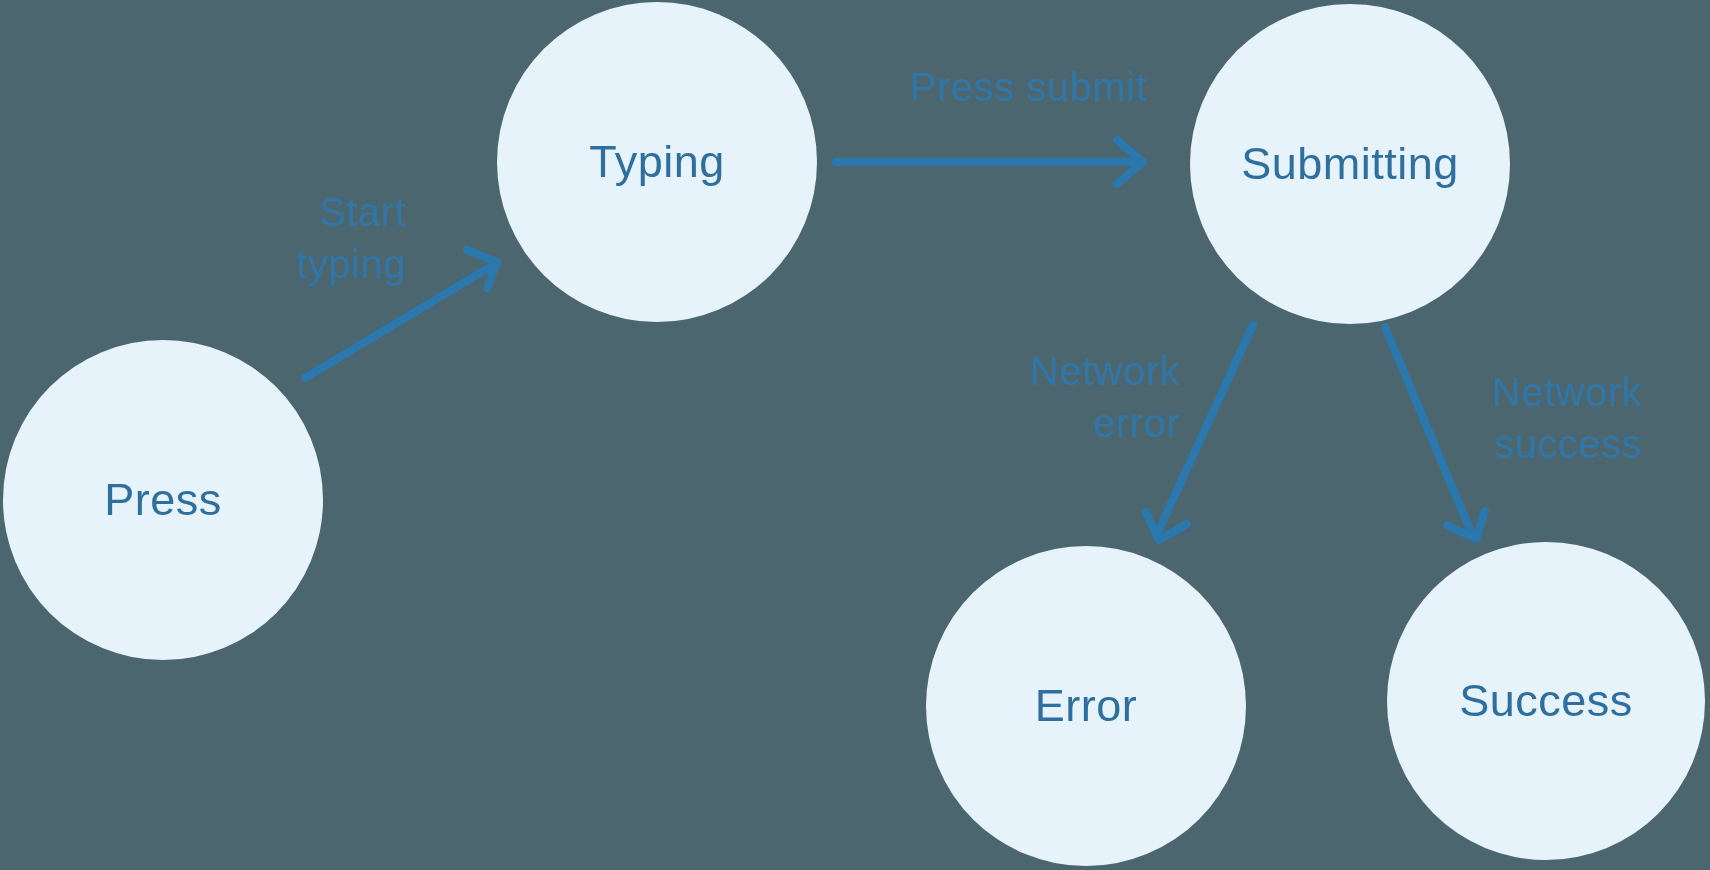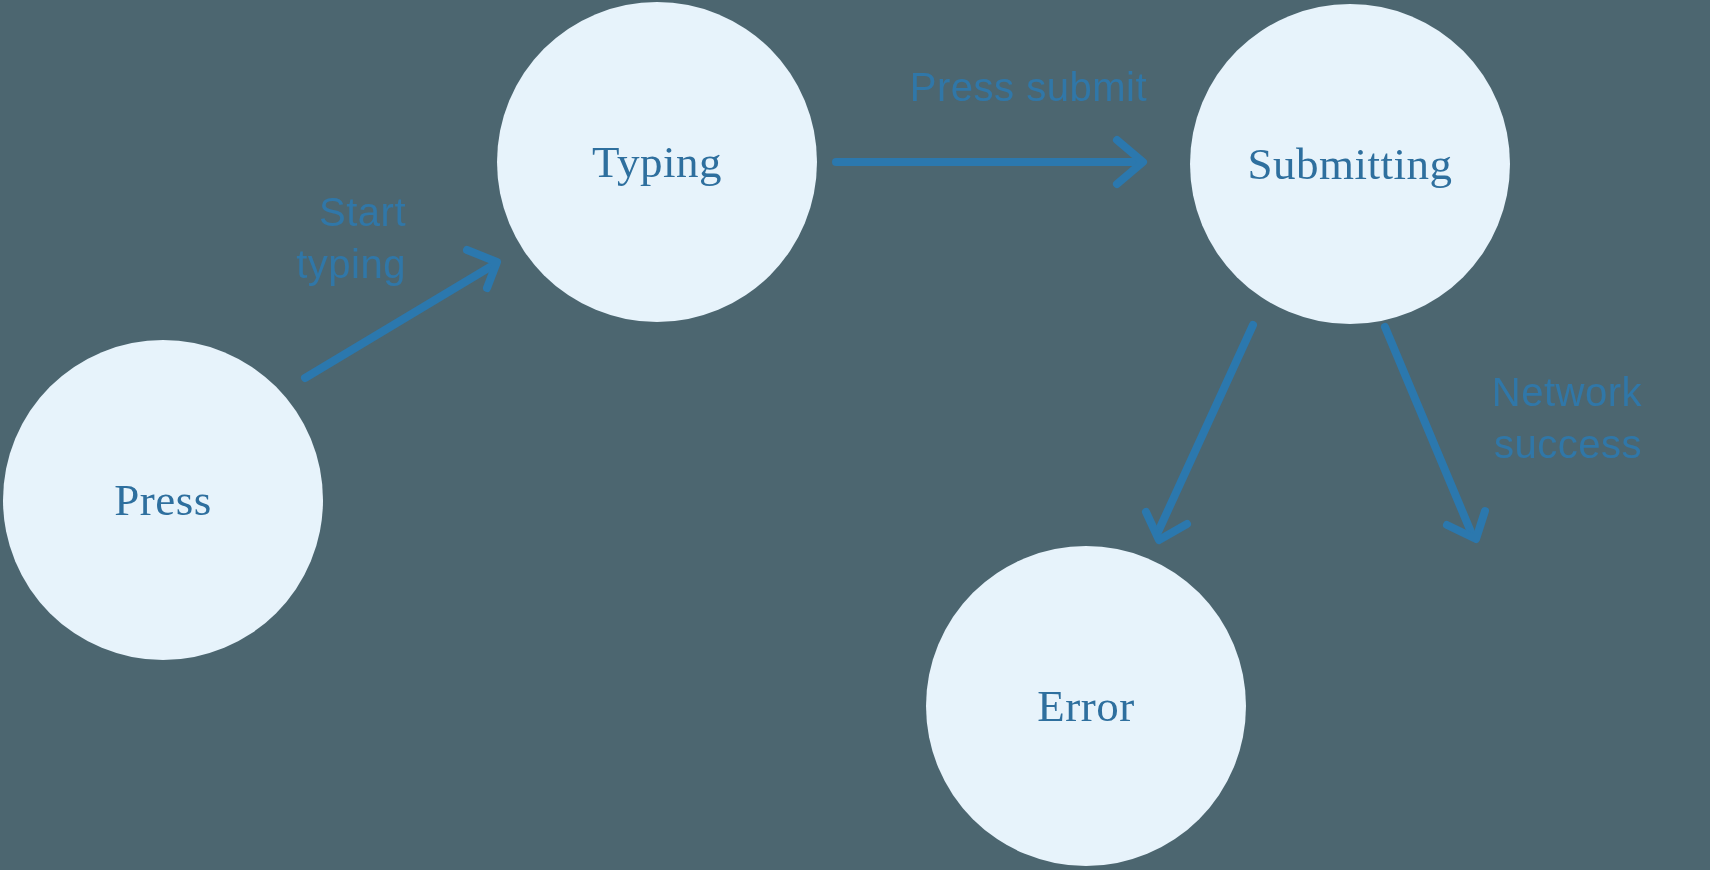--- a/index.html
+++ b/index.html
@@ -17,21 +17,20 @@
     background: var(--node-fill, #e7f3fb);
     display: flex;
     align-items: center;
     justify-content: center;
   }
   .node-label {
     color: var(--node-text, #2e6f9e);
     font-size: 45px;
     letter-spacing: 0.5px;
     white-space: nowrap;
-    font-family: Liberation Serif, serif;
   }
   .edge-label {
     position: absolute;
     color: var(--edge-label, #3077a8);
     font-size: 40px;
     line-height: 52px;
     text-align: right;
     letter-spacing: 0.5px;
   }
   .edges-svg {
@@ -87,18 +86,22 @@
   </div>
   <div class="node node-typing">
     <span class="node-label">Typing</span>
   </div>
   <div class="node node-submitting">
     <span class="node-label">Submitting</span>
   </div>
   <div class="node node-error">
     <span class="node-label">Error</span>
   </div>
+  <div class="node node-success">
+    <span class="node-label">Success</span>
+  </div>
 
   <div class="edge-label label-start-typing">Start typing</div>
   <div class="edge-label label-press-submit">Press submit</div>
+  <div class="edge-label label-network-error">Network error</div>
   <div class="edge-label label-network-success">Network success</div>
 
 </div>
 
 </body></html>

